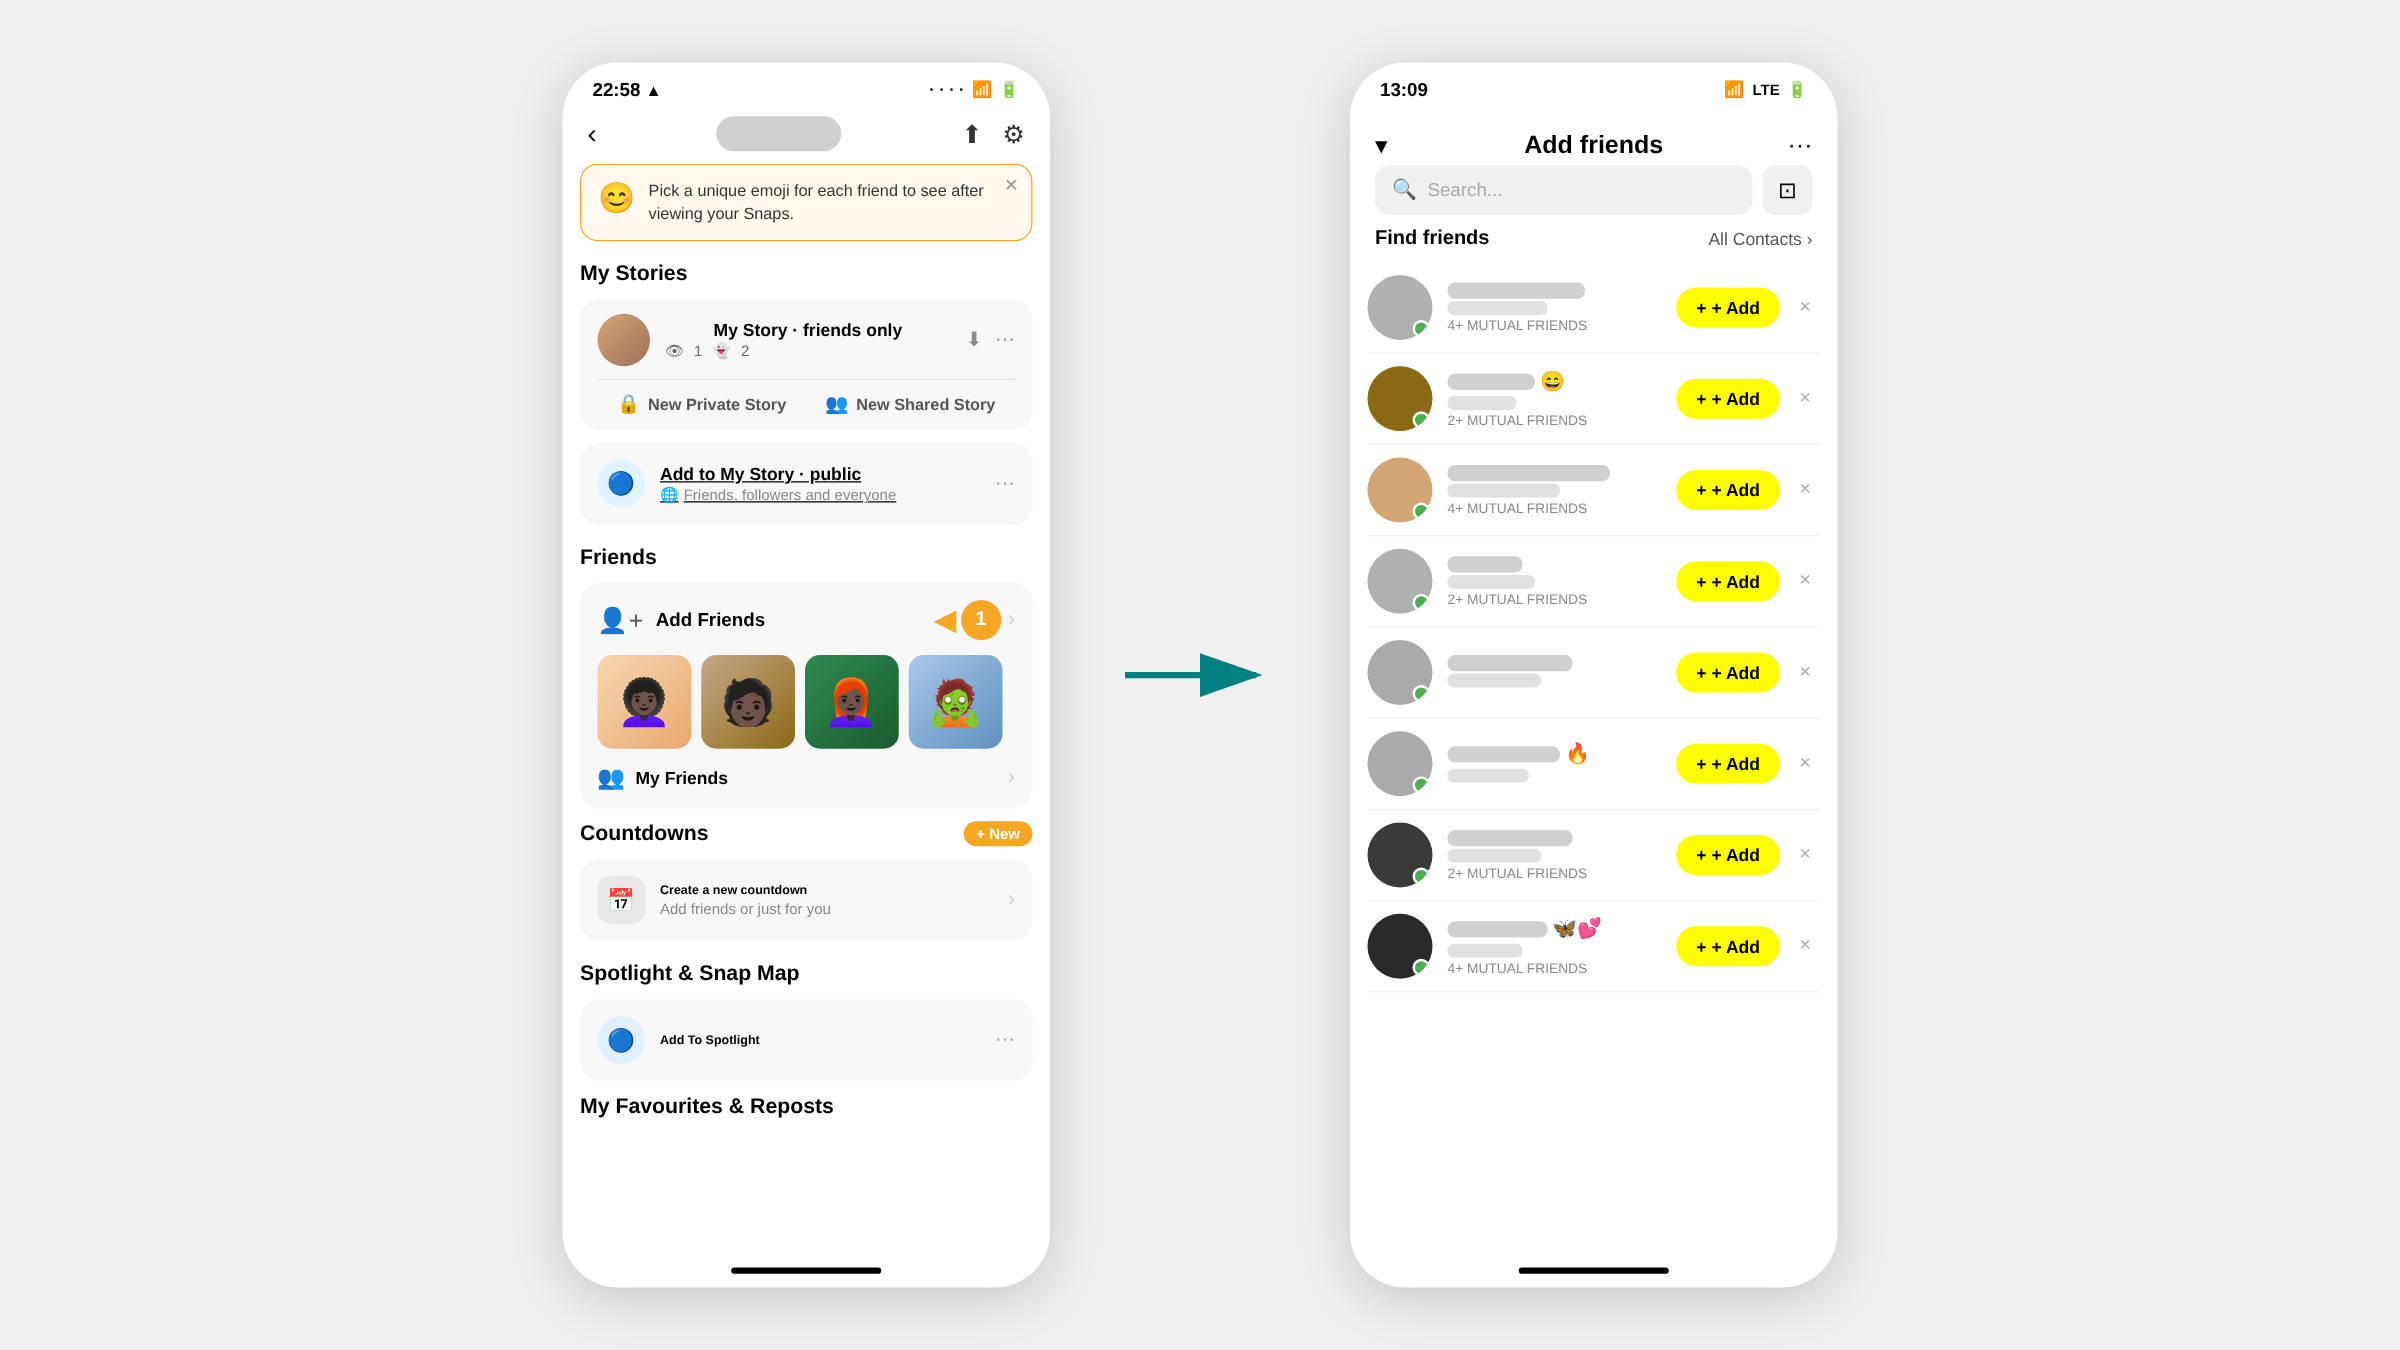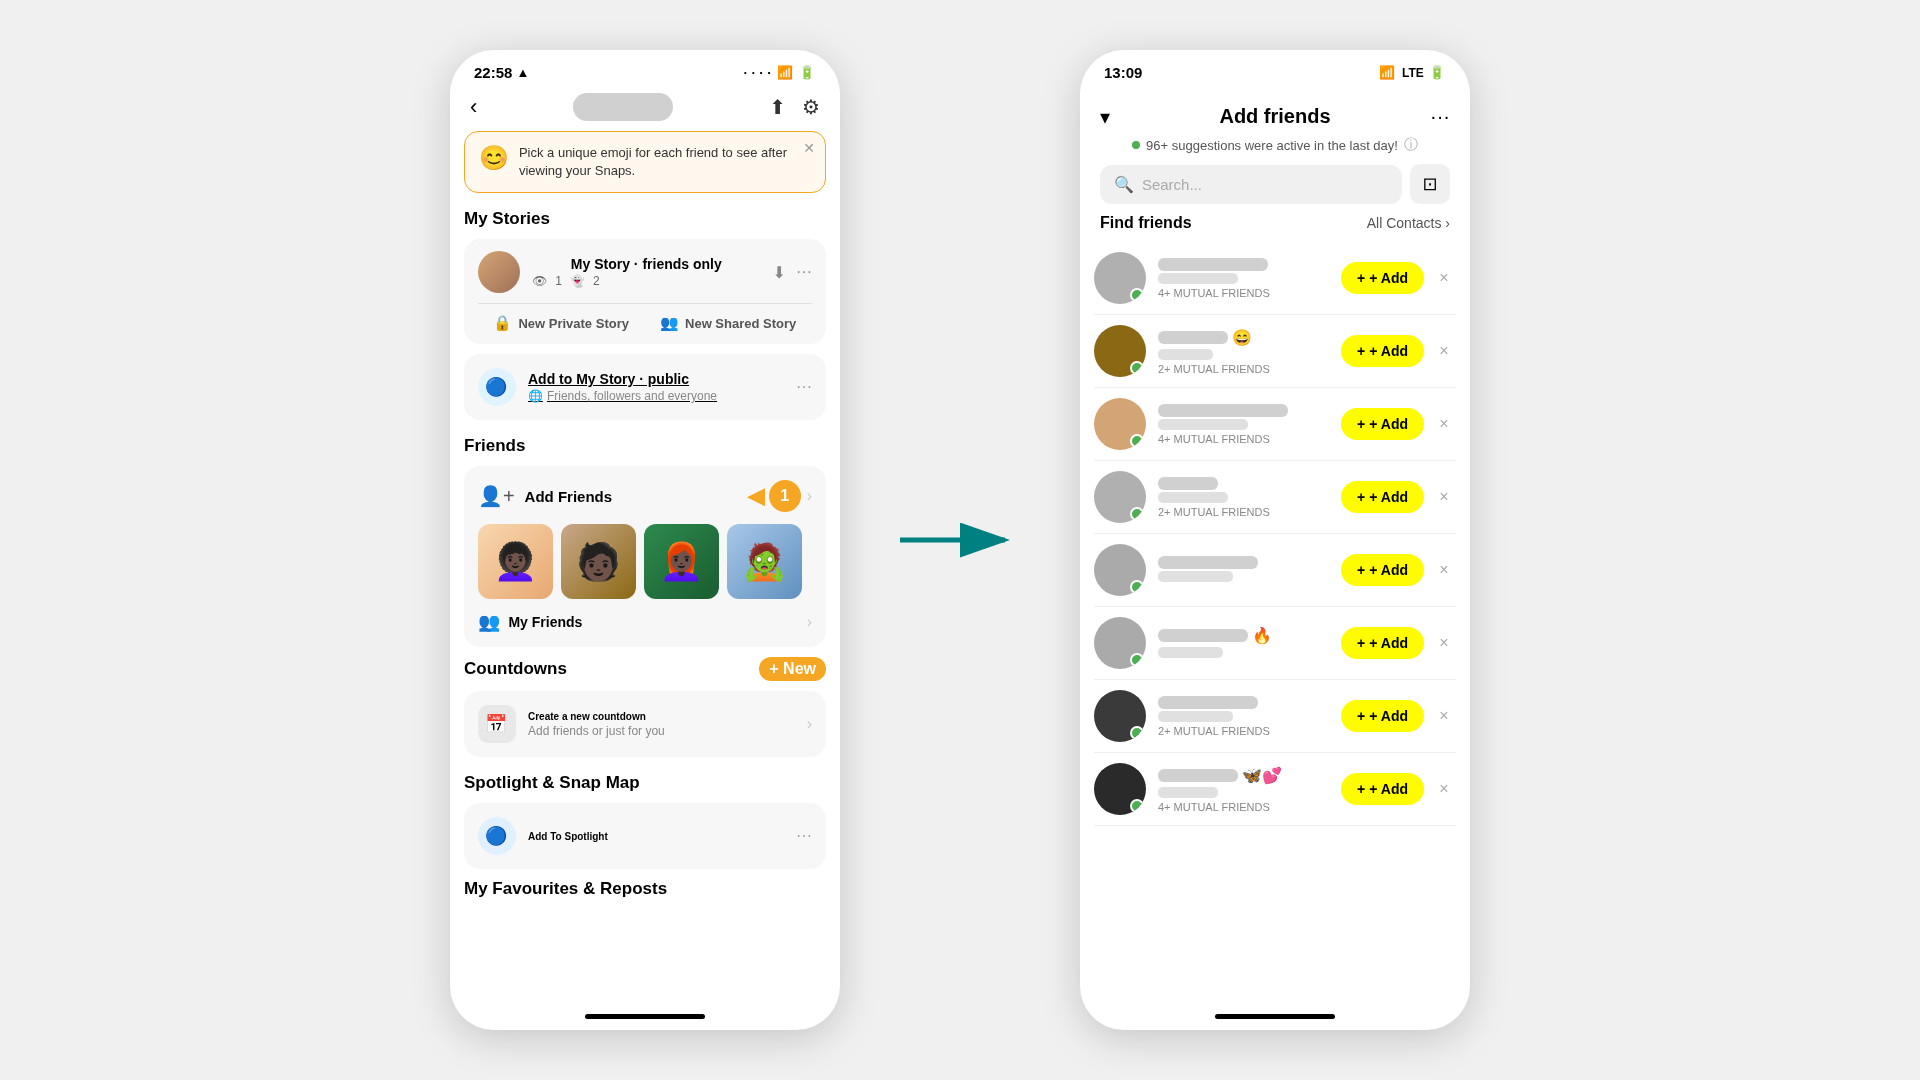--- a/index.html
+++ b/index.html
@@ -25,21 +25,21 @@
       overflow: hidden;
       display: flex;
       flex-direction: column;
       position: relative;
     }
 
     
     .status-bar {
       display: flex;
       justify-content: space-between;
-      align-items: center;
+      align-items: flex-start;
       padding: 14px 24px 8px;
       font-size: 15px;
       font-weight: 600;
       flex-shrink: 0;
     }
 
     .status-left { display: flex; align-items: center; gap: 4px; }
     .status-right { display: flex; align-items: center; gap: 6px; font-size: 13px; }
 
     
@@ -340,21 +340,21 @@
     .countdown-header {
       display: flex;
       align-items: center;
       justify-content: space-between;
       margin-bottom: 10px;
     }
 
     .new-badge {
       background: #f5a623;
       color: #fff;
-      font-size: 16px;
+      font-size: 12px;
       font-weight: 700;
       padding: 3px 10px;
       border-radius: 12px;
     }
 
     .countdown-card {
       background: #f7f7f7;
       border-radius: 16px;
       padding: 14px;
       margin-bottom: 16px;
@@ -835,25 +835,20 @@
       <span>🔋</span>
     </div>
   </div>
 
   <div class="add-friends-header">
     <div class="af-title-row">
       <span class="af-chevron">▾</span>
       <span class="af-title">Add friends</span>
       <span class="af-more">···</span>
     </div>
-    <div class="af-subtitle">
-      <div class="green-dot"></div>
-      <span>96+ suggestions were active in the last day!</span>
-      <span class="info-icon">ⓘ</span>
-    </div>
 
     <div class="af-search-row">
       <div class="af-search">
         <span class="af-search-icon">🔍</span>
         <span class="af-search-text">Search...</span>
       </div>
       <div class="af-qr-btn">
         <span>⊡</span>
       </div>
     </div>

